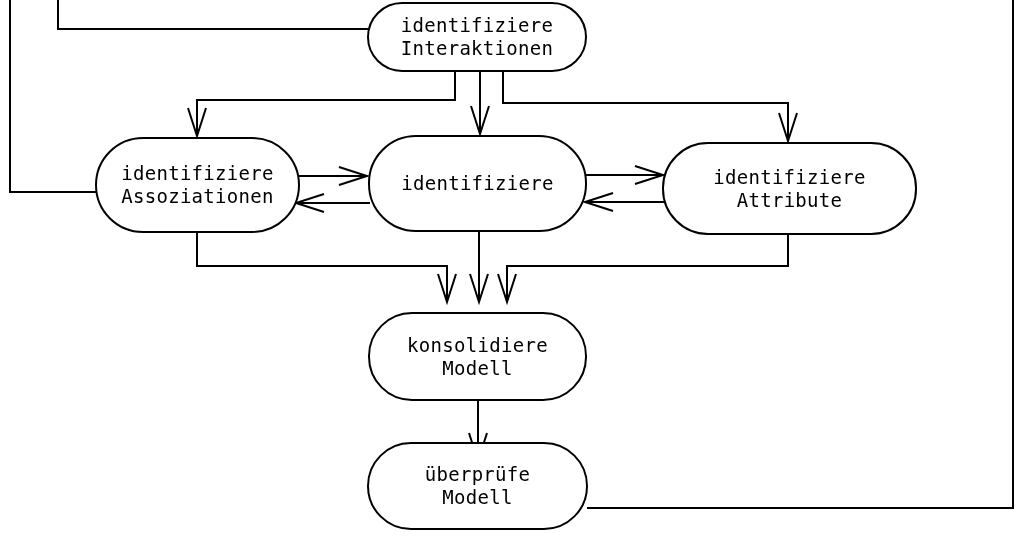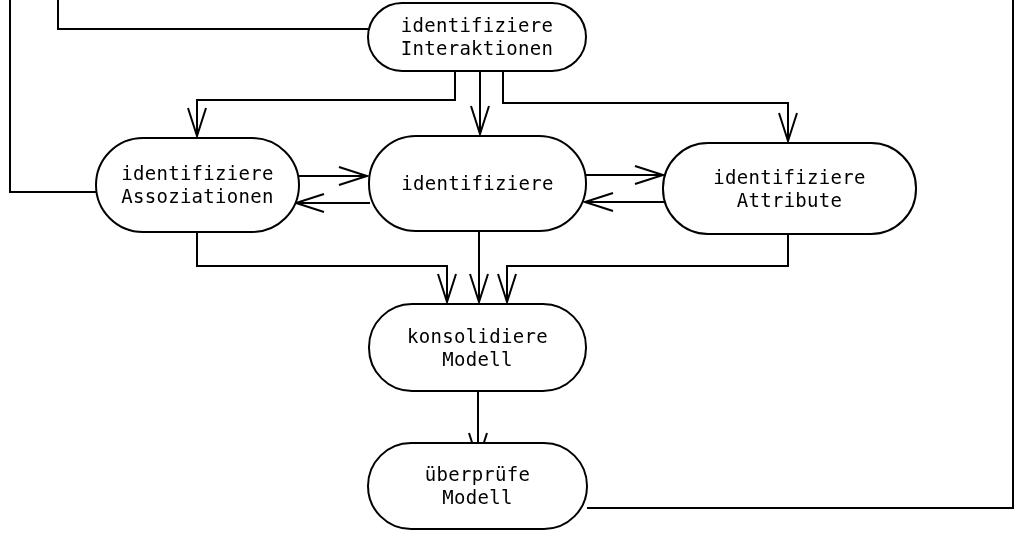--- a/index.html
+++ b/index.html
@@ -29,21 +29,21 @@
     font-size: 19px;
     line-height: 23px;
     letter-spacing: 0.3px;
   }
   .node .nl { display: block; text-align: center; white-space: nowrap; }
 
   .n-interaktionen { left: 367px; top: 2px;   width: 220px; height: 70px; border-radius: 35px; }
   .n-assoziationen { left: 95px;  top: 137px; width: 205px; height: 96px; border-radius: 48px; }
   .n-attribute     { left: 368px; top: 135px; width: 219px; height: 97px; border-radius: 48px; }
   .n-verhalten     { left: 662px; top: 142px; width: 255px; height: 93px; border-radius: 46px; }
-  .n-konsolidiere  { left: 368px; top: 303px; width: 219px; height: 89px; border-radius: 44px; }
+  .n-konsolidiere  { left: 368px; top: 312px; width: 219px; height: 89px; border-radius: 44px; }
   .n-ueberpruefe   { left: 367px; top: 442px; width: 221px; height: 88px; border-radius: 44px; }
 </style>
 </head>
 <body>
 
 <div class="stage">
 
   <svg class="edges-layer" viewBox="0 0 1024 557" xmlns="http://www.w3.org/2000/svg">
       <polyline points="58,0 58,29 368,29" fill="none" stroke="#000000" stroke-width="2" stroke-linecap="butt" stroke-linejoin="miter"></polyline>
       <polyline points="10,0 10,192 97,192" fill="none" stroke="#000000" stroke-width="2" stroke-linecap="butt" stroke-linejoin="miter"></polyline>

